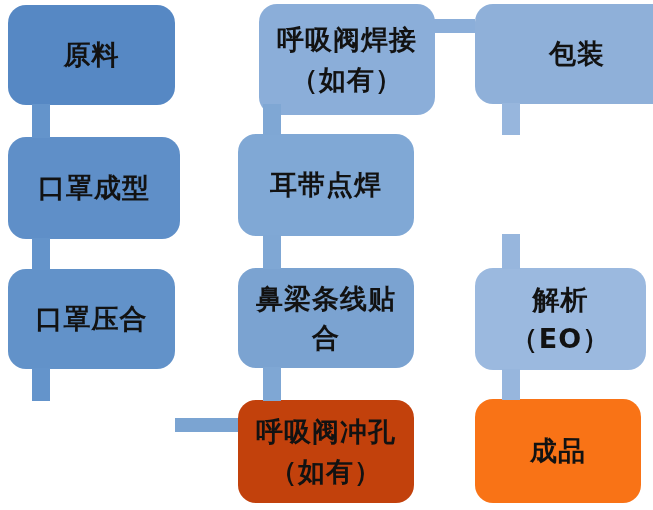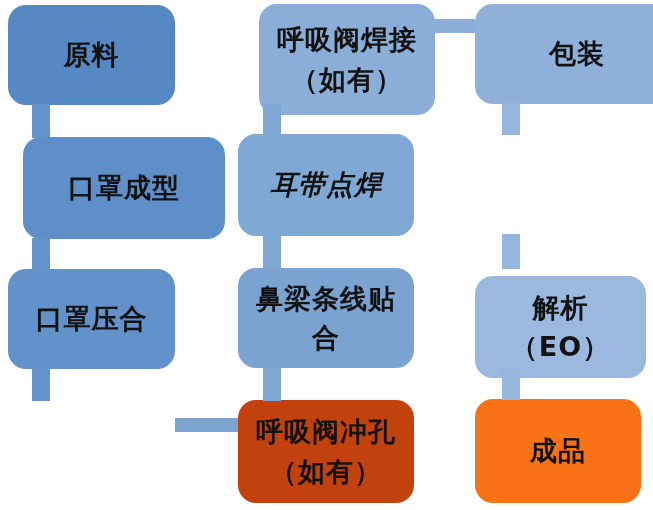--- a/index.html
+++ b/index.html
@@ -34,40 +34,40 @@
   .conn {
     position: absolute;
   }
 </style>
 </head>
 <body>
 
 <div class="stage">
 
   <div class="box" style="left: 8px; top: 5px; width: 167px; height: 100px; background-color: rgb(86, 136, 196);">原料</div>
-  <div class="box" style="left: 23px; top: 137px; width: 202px; height: 102px; background-color: rgb(95, 143, 200);">口罩成型</div>
+  <div class="box" style="left: 8px; top: 137px; width: 172px; height: 102px; background-color: rgb(95, 143, 200);">口罩成型</div>
   <div class="box" style="left: 8px; top: 269px; width: 167px; height: 100px; background-color: rgb(98, 146, 201);">口罩压合</div>
 
   <div class="conn" style="left: 32px; top: 104px; width: 18px; height: 34px; background-color: rgb(100, 148, 203);"></div>
   <div class="conn" style="left: 32px; top: 238px; width: 18px; height: 32px; background-color: rgb(100, 148, 203);"></div>
   <div class="conn" style="left: 32px; top: 368px; width: 18px; height: 33px; background-color: rgb(100, 148, 203);"></div>
 
   <div class="box" style="left: 238px; top: 4px; width: 176px; height: 111px; background-color: rgb(139, 174, 217); margin-left: 21px;">呼吸阀焊接
 （如有）</div>
-  <div class="box" style="left: 238px; top: 134px; width: 176px; height: 102px; background-color: rgb(128, 168, 213); font-style: italic;">耳带点焊</div>
+  <div class="box" style="left: 238px; top: 134px; width: 176px; height: 102px; background-color: rgb(128, 168, 213);">耳带点焊</div>
   <div class="box" style="left: 238px; top: 268px; width: 176px; height: 100px; background-color: rgb(123, 163, 209); border-radius: 18px;">鼻梁条线贴合</div>
   <div class="box" style="left: 238px; top: 400px; width: 176px; height: 103px; background-color: #c2410c;">呼吸阀冲孔
 （如有）</div>
 
   <div class="conn" style="left: 263px; top: 104px; width: 18px; height: 31px; background-color: rgb(127, 167, 212);"></div>
   <div class="conn" style="left: 263px; top: 235px; width: 18px; height: 34px; background-color: rgb(127, 167, 212);"></div>
   <div class="conn" style="left: 263px; top: 367px; width: 18px; height: 34px; background-color: rgb(127, 167, 212);"></div>
 
   <div class="box" style="left: 475px; top: 4px; width: 204px; height: 100px; background-color: rgb(143, 176, 217);">包装</div>
-  <div class="box" style="left: 475px; top: 276px; width: 171px; height: 102px; background-color: rgb(155, 185, 223);">解析（EO）</div>
+  <div class="box" style="left: 475px; top: 268px; width: 171px; height: 102px; background-color: rgb(155, 185, 223);">解析（EO）</div>
   <div class="box" style="left: 475px; top: 399px; width: 166px; height: 104px; background-color: #f97316;">成品</div>
 
   <div class="conn" style="left: 502px; top: 103px; width: 18px; height: 32px; background-color: rgb(151, 182, 221);"></div>
   <div class="conn" style="left: 502px; top: 234px; width: 18px; height: 35px; background-color: rgb(151, 182, 221);"></div>
   <div class="conn" style="left: 502px; top: 369px; width: 18px; height: 31px; background-color: rgb(151, 182, 221);"></div>
 
   <div class="conn" style="left: 175px; top: 418px; width: 63px; height: 14px; background-color: rgb(123, 164, 210);"></div>
   <div class="conn" style="left: 414px; top: 19px; width: 61px; height: 14px; background-color: rgb(139, 174, 217);"></div>
 
 </div>

